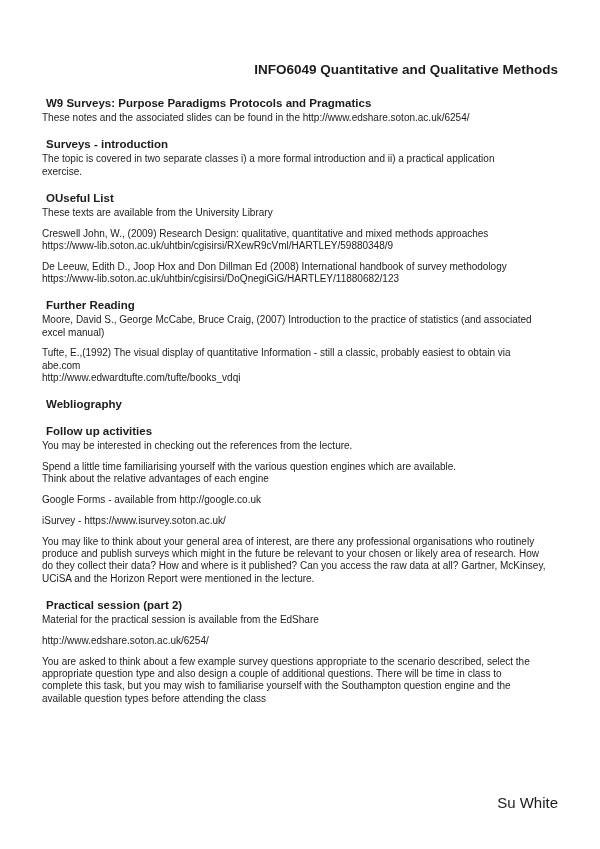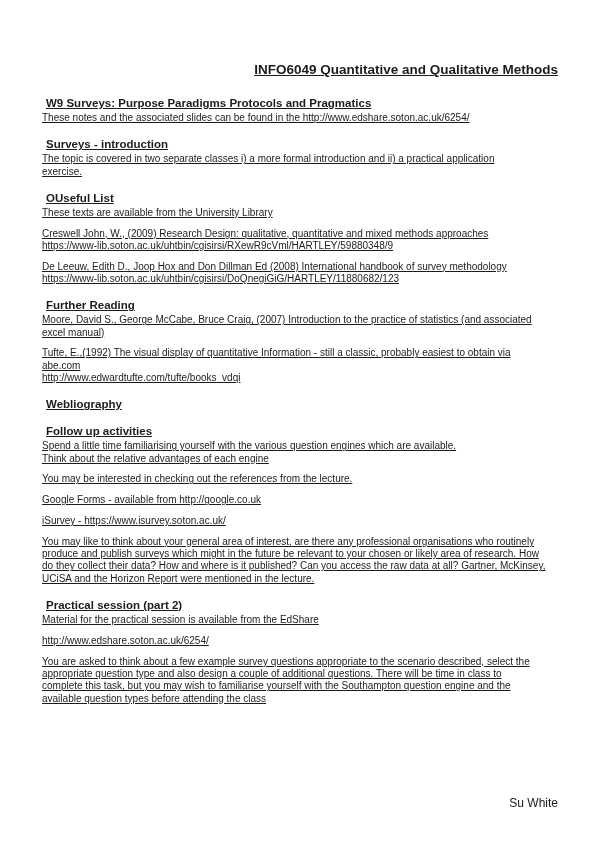--- a/index.html
+++ b/index.html
@@ -10,21 +10,20 @@
   .page {
     position: relative;
     width: 600px;
     height: 849px;
     box-sizing: border-box;
     padding: 62px 42px 0 42px;
     background: #ffffff;
     font-family: "Liberation Sans", "DejaVu Sans", sans-serif;
     color: #1c1c1c;
     overflow: hidden;
-    text-decoration: underline;
   }
   .doc-title {
     font-size: 13.5px;
     font-weight: bold;
     text-align: right;
     line-height: 16px;
     margin: 0 0 18px 0;
   }
   .section-heading {
     font-size: 11.5px;
@@ -38,21 +37,21 @@
   .para {
     font-size: 10px;
     line-height: 12.3px;
     margin: 0 0 8.5px 0;
     white-space: pre-line;
   }
   .footer-author {
     position: absolute;
     top: 797px;
     right: 42px;
-    font-size: 12px;
+    font-size: 15px;
     line-height: 12px;
   }
 </style>
 </head>
 <body>
 
 <div class="page">
 
   <div class="doc-title">INFO6049 Quantitative and Qualitative Methods</div>
 
@@ -84,23 +83,23 @@
 abe.com
 http://www.edwardtufte.com/tufte/books_vdqi</p>
   </div>
 
   <div class="section">
     <div class="section-heading">Webliography</div>
   </div>
 
   <div class="section">
     <div class="section-heading">Follow up activities</div>
+    <p class="para">You may be interested in checking out the references from the lecture.</p>
     <p class="para">Spend a little time familiarising yourself with the various question engines which are available.
 Think about the relative advantages of each engine</p>
-    <p class="para">You may be interested in checking out the references from the lecture.</p>
     <p class="para">Google Forms - available from http://google.co.uk</p>
     <p class="para">iSurvey - https://www.isurvey.soton.ac.uk/</p>
     <p class="para">You may like to think about your general area of interest, are there any professional organisations who routinely
 produce and publish surveys which might in the future be relevant to your chosen or likely area of research. How
 do they collect their data? How and where is it published? Can you access the raw data at all? Gartner, McKinsey,
 UCiSA and the Horizon Report were mentioned in the lecture.</p>
   </div>
 
   <div class="section">
     <div class="section-heading">Practical session (part 2)</div>

